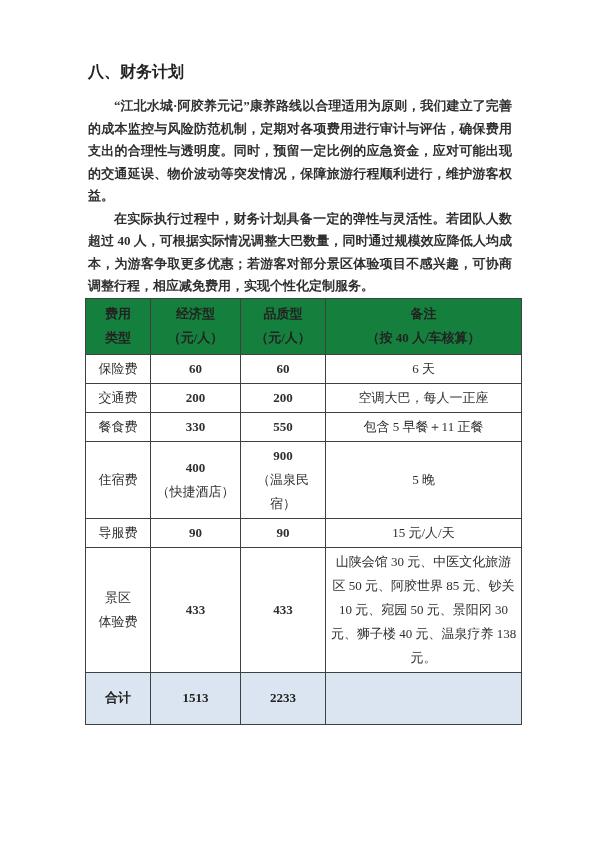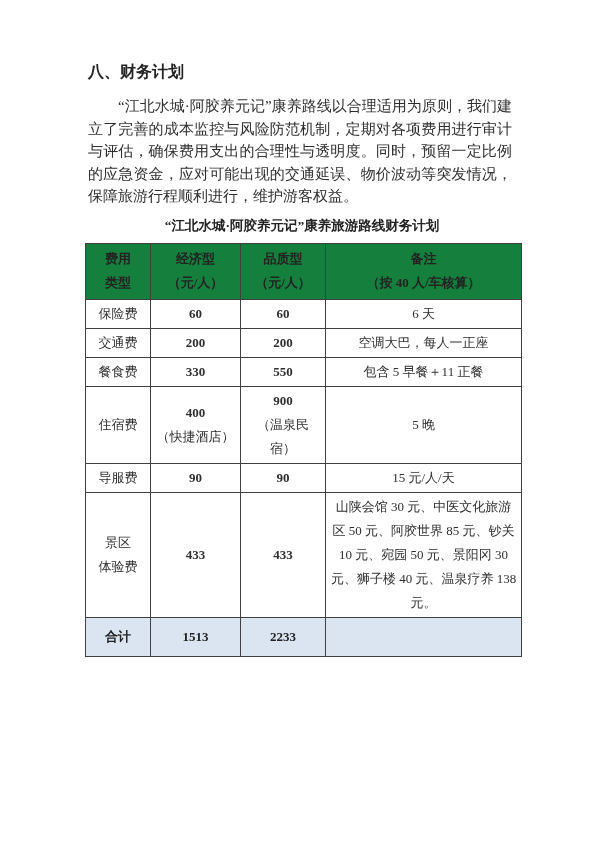--- a/index.html
+++ b/index.html
@@ -15,26 +15,27 @@
     width: 600px; height: 842px;
     padding: 62px 81px 4px 85px;
   }
   .heading {
     font-size: 16px;
     font-weight: bold;
     margin: 0 0 12px 3px;
     color: #222222;
   }
   .body-para {
-    font-size: 15px;
+    font-size: 13px;
     line-height: 22.5px;
     text-align: justify;
     text-indent: 2em;
     margin: 0 0 0 3px;
     width: 424px;
+    font-weight: bold;
   }
   .table-title {
     width: 434px;
     text-align: center;
     font-weight: bold;
     font-size: 13.5px;
     margin: 9px 0 8px 0;
     color: #222222;
   }
   table.fin {
@@ -58,21 +59,21 @@
     background: #15803d;
     font-weight: bold;
     height: 56px;
     color: #222222;
   }
   .line { display: block; line-height: 24px; }
   tr.row-single td { height: 29px; margin-top: 16px; }
   tr.row-double td { height: 54px; }
   tr.row-tall td { height: 96px; }
   tr.row-total td {
-    height: 39px;
+    height: 52px;
     background: #dbe5f1;
     font-weight: bold;
     color: #222222;
   }
   td.num { font-weight: bold; }
   td.note { padding: 2px 10px; }
   td.note-long { line-height: 24px; padding: 4px 8px; }
   .page-number {
     width: 434px;
     text-align: center;
@@ -82,22 +83,22 @@
   }
 </style>
 </head>
 <body>
 
 <div class="page">
 
   <h1 class="heading">八、财务计划</h1>
 
   <p class="body-para">“江北水城·阿胶养元记”康养路线以合理适用为原则，我们建立了完善的成本监控与风险防范机制，定期对各项费用进行审计与评估，确保费用支出的合理性与透明度。同时，预留一定比例的应急资金，应对可能出现的交通延误、物价波动等突发情况，保障旅游行程顺利进行，维护游客权益。</p>
+  <p class="body-para">在实际执行过程中，财务计划具备一定的弹性与灵活性。若团队人数超过 40 人，可根据实际情况调整大巴数量，同时通过规模效应降低人均成本，为游客争取更多优惠；若游客对部分景区体验项目不感兴趣，可协商调整行程，相应减免费用，实现个性化定制服务。</p>
 
-  <div class="table-title">“江北水城·阿胶养元记”康养旅游路线财务计划</div>
 
   <table class="fin">
     <colgroup>
       <col class="c1">
         <col class="c2">
         <col class="c3">
         <col class="c4">
     </colgroup>
     <thead>
       <tr>

